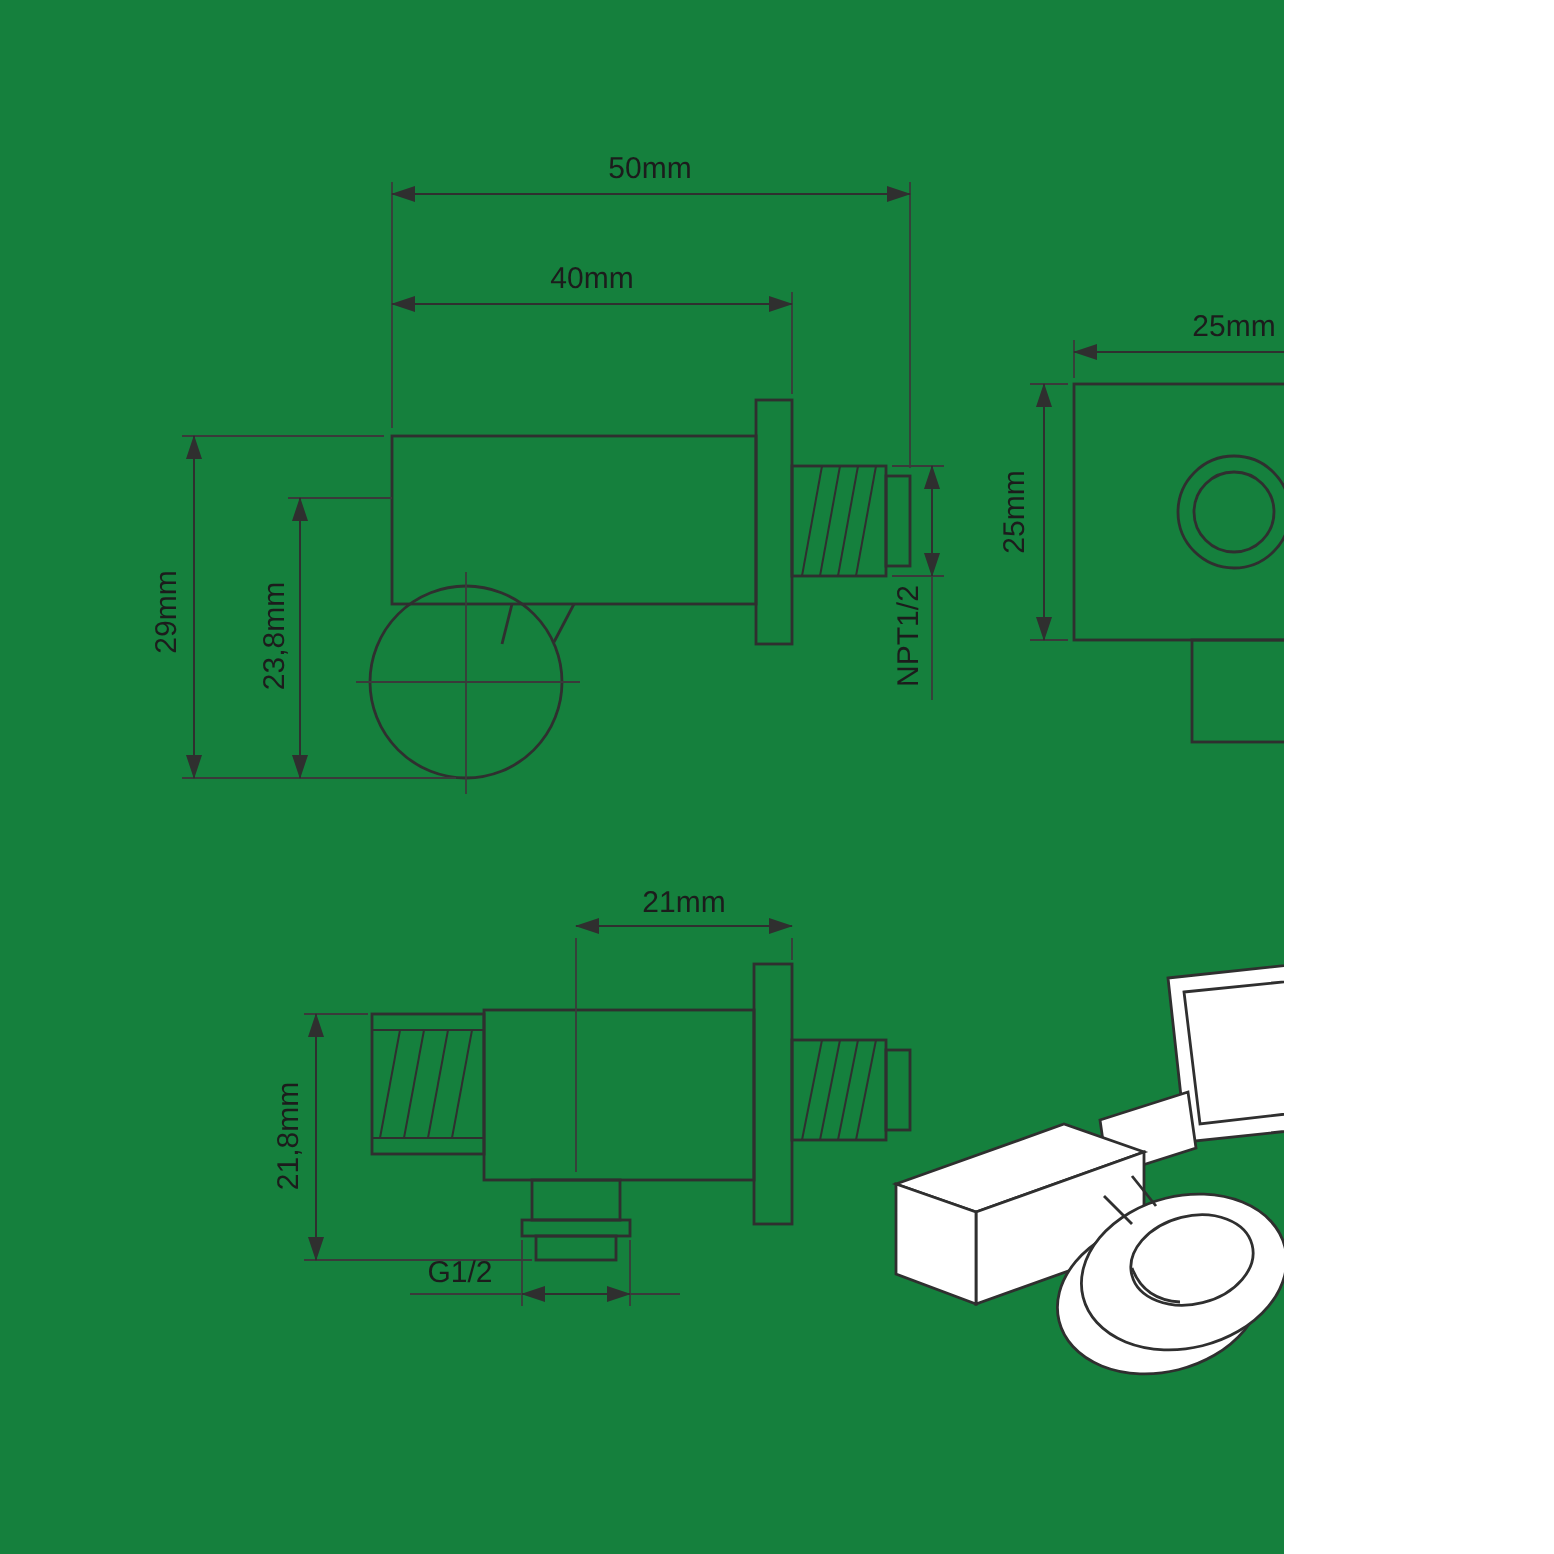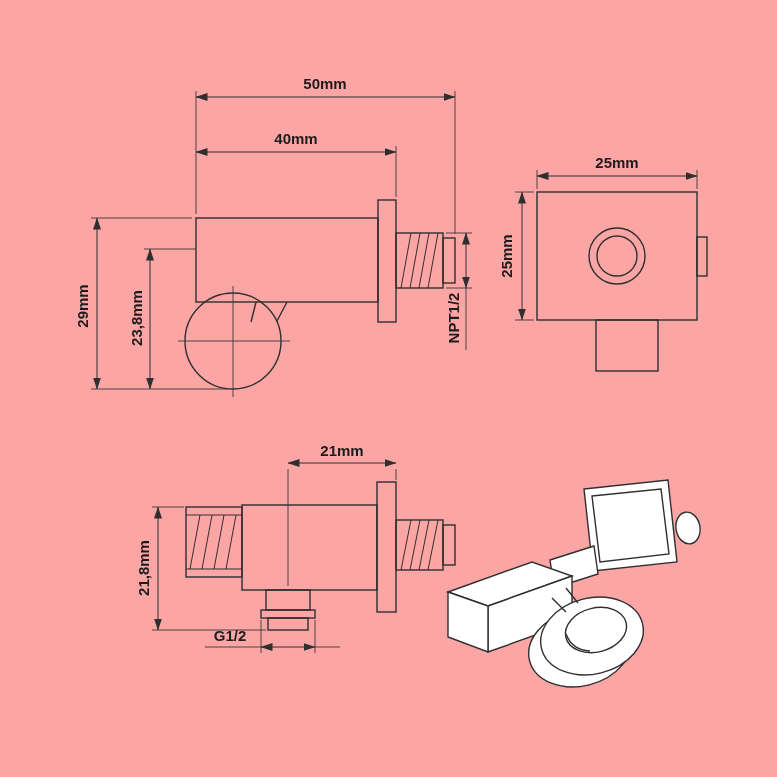--- a/index.html
+++ b/index.html
@@ -1,22 +1,21 @@
 <!DOCTYPE html>
 <html><head>
 <meta charset="utf-8">
 <style>
   html, body { margin: 0; padding: 0; background: #ffffff; }
   .sheet {
     position: relative;
-    width: 777px; height: 777px;
-    background: #fca5a5;
+    width: 642px; height: 777px;
+    background: #15803d;
     font-family: "Liberation Sans", sans-serif;
     overflow: hidden;
-    font-weight: bold;
   }
   svg { display: block; }
   .obj   { stroke: #2f2f2f; stroke-width: 1.4; fill: none; stroke-linejoin: miter; stroke-linecap: butt; }
   .objf  { stroke: #2f2f2f; stroke-width: 1.4; fill: #ffffff; stroke-linejoin: miter; }
   .hatch { stroke: #2f2f2f; stroke-width: 1; fill: none; }
   .thin  { stroke: #3a3a3a; stroke-width: 0.9; fill: none; }
   .dim   { stroke: #2f2f2f; stroke-width: 1; fill: none; }
   text.dimtxt {
     font-family: "Liberation Sans", sans-serif;
     font-size: 15px;

